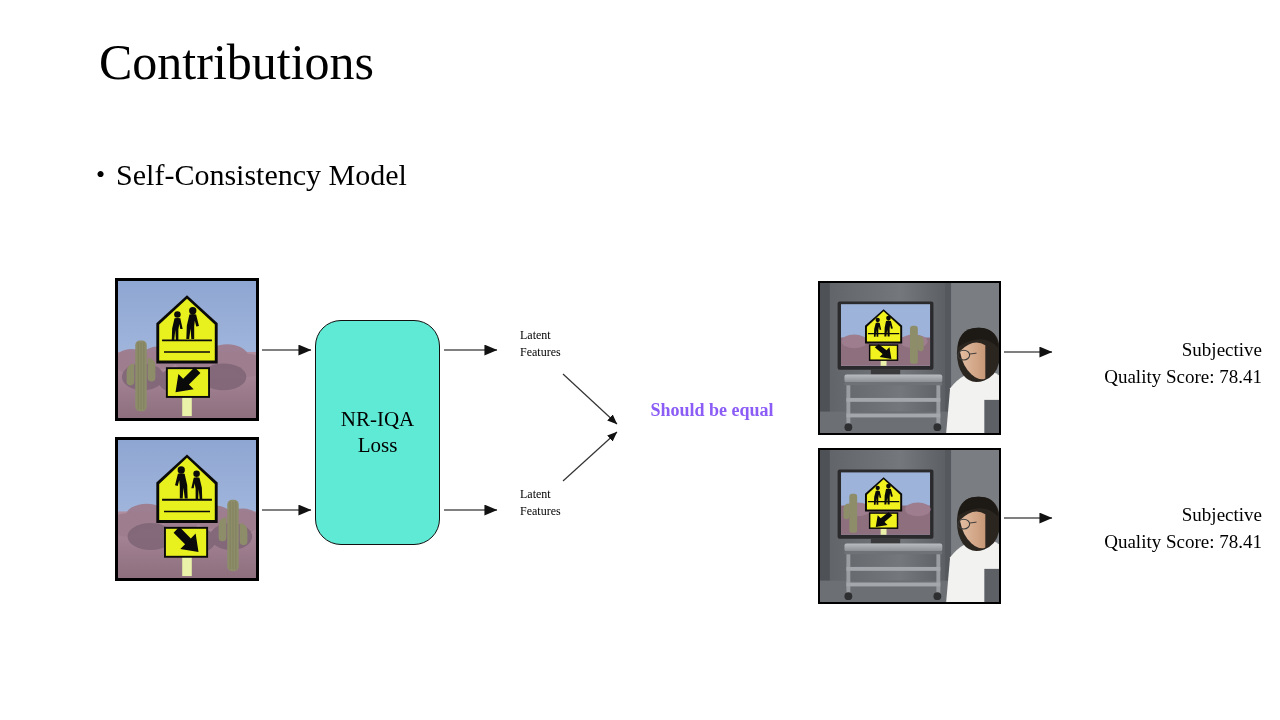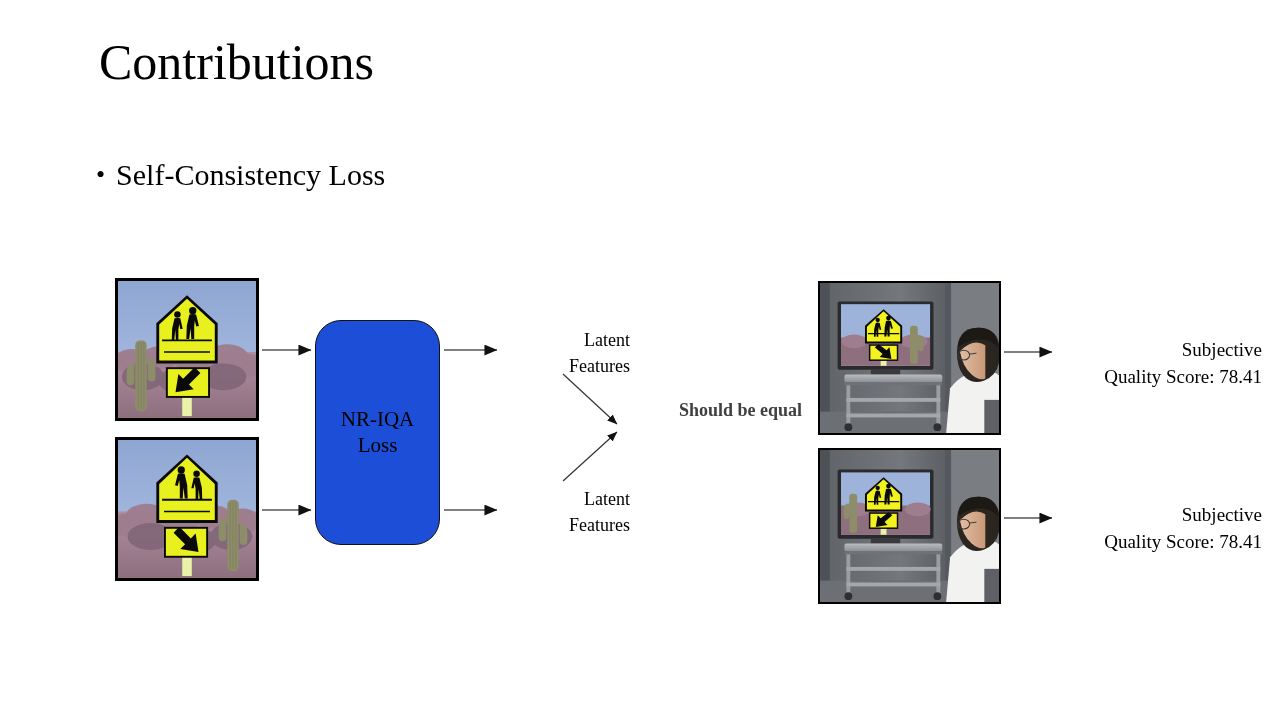--- a/index.html
+++ b/index.html
@@ -70,30 +70,30 @@
     top: 320px;
     width: 125px;
     height: 225px;
     border: 1.6px solid #111111;
     border-radius: 26px;
     box-sizing: border-box;
     display: flex;
     flex-direction: column;
     align-items: center;
     justify-content: center;
-    background: #1d4ed8;
+    background: #5eead4;
   }
   #model-box .ln { font-size: 21px; line-height: 1.22; white-space: nowrap; }
 
   
   .label {
     position: absolute;
-    font-size: 18px;
+    font-size: 12px;
     line-height: 1.45;
-    text-align: right;
+    text-align: left;
     white-space: nowrap;
   }
   #latent-top    { left: 520px; top: 327px; width: 110px; }
   #latent-bottom { left: 520px; top: 486px; width: 110px; }
 
   #equal-note {
     position: absolute;
     left: 622px;
     top: 398px;
     width: 180px;
@@ -118,21 +118,21 @@
 </style>
 </head>
 <body>
 
 <div id="slide" style="background: rgb(255, 255, 255); color: rgb(0, 0, 0); padding-left: 28px;">
 
   <div id="title">Contributions</div>
 
   <div id="bullet-row">
     <span class="dot">•</span>
-    <span>Self-Consistency Loss</span>
+    <span>Self-Consistency Model</span>
   </div>
 
   <div id="img-orig" class="photo">
     <svg viewBox="0 0 144 143" preserveAspectRatio="none">
       <defs>
         <linearGradient id="skyA" x1="0" y1="0" x2="0" y2="1">
           <stop offset="0%" stop-color="#8ea6d2"></stop>
           <stop offset="60%" stop-color="#a3b7dd"></stop>
           <stop offset="100%" stop-color="#b6c3de"></stop>
         </linearGradient>
@@ -243,21 +243,21 @@
   <div class="label" id="latent-top">
     <div>Latent</div>
     <div>Features</div>
   </div>
 
   <div class="label" id="latent-bottom">
     <div>Latent</div>
     <div>Features</div>
   </div>
 
-  <div id="equal-note" style="color: #404040; text-align: right;">
+  <div id="equal-note" style="color: #8b5cf6;">
     <div>Should be equal</div>
   </div>
 
   <div id="tv-top" class="photo">
     <svg viewBox="0 0 183 154" preserveAspectRatio="none">
       <defs>
         <linearGradient id="wallG" x1="0" y1="0" x2="1" y2="0">
           <stop offset="0%" stop-color="#5f6267"></stop>
           <stop offset="45%" stop-color="#74777c"></stop>
           <stop offset="70%" stop-color="#5c5f64"></stop>

